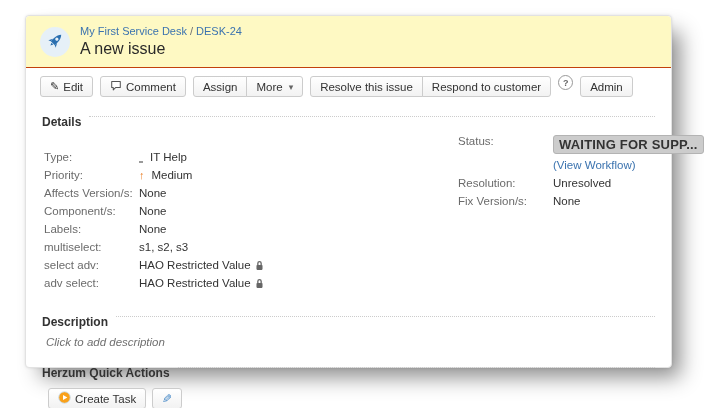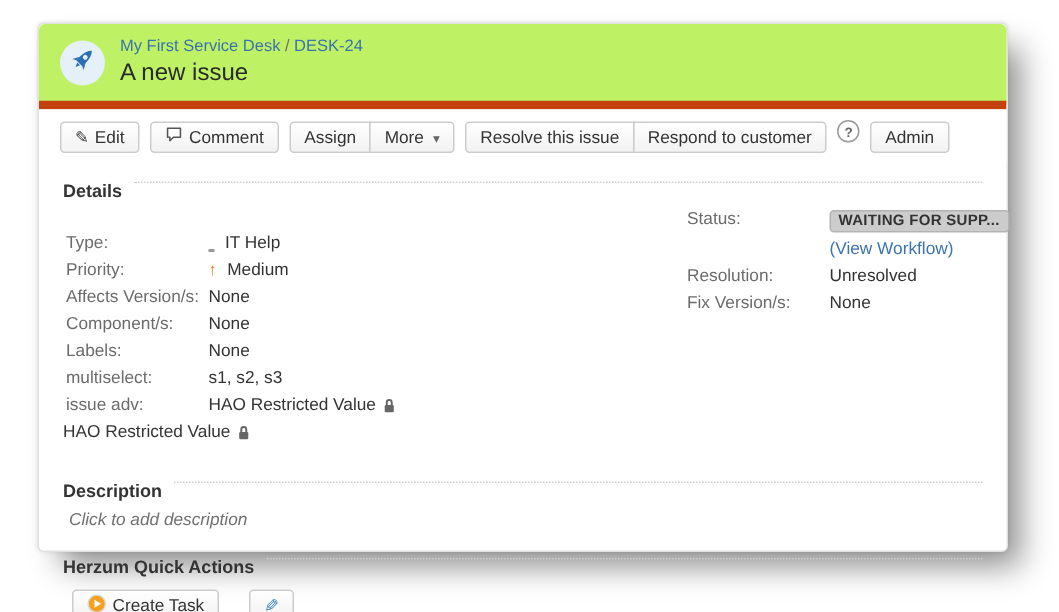--- a/index.html
+++ b/index.html
@@ -18,23 +18,23 @@
     width: 647px;
     height: 353px;
     background: #fff;
     border: 1px solid #e2e2e2;
     border-radius: 4px;
     box-shadow: 0 0 3px rgba(0,0,0,0.10), 12px 13px 20px -4px rgba(0,0,0,0.45);
     box-sizing: border-box;
   }
   
   .issue-header {
-    background: #bef264;
+    background: #fef9c3;
     border-radius: 4px 4px 0 0;
-    border-bottom: 6px solid #c2410c;
+    border-bottom: 1px solid #c2410c;
     padding: 9px 14px 8px 14px;
     display: flex;
     align-items: center;
     gap: 10px;
     height: 34px;
   }
   .avatar {
     width: 30px; height: 30px;
     border-radius: 50%;
     background: #e6f0f8;
@@ -108,36 +108,36 @@
   }
   .field-value { font-size: 11.5px; color: #333; display: inline-flex; align-items: flex-end; gap: 4px; }
   .type-dash { width: 4px; height: 2px; background: #9a9a9a; display: inline-block; margin-right: 3px; }
   .priority-arrow { color: #ea7d24; font-weight: bold; font-size: 11px; margin-right: 3px; }
   .status-lozenge {
     display: inline-block;
     background: #cccccc;
     border: 1px solid #b3b3b3;
     border-radius: 3px;
     color: #333;
-    font-size: 10px;
+    font-size: 13px;
     font-weight: bold;
     letter-spacing: 0.2px;
     padding: 1px 5px 1px 5px;
     text-transform: uppercase;
     white-space: nowrap;
   }
   .workflow-link { font-size: 11.5px; color: #3b73af; text-decoration: none; cursor: pointer; }
   .desc-placeholder {
     font-size: 11.5px;
     font-style: italic;
     color: #707070;
     margin: 7px 0 0 4px;
     cursor: pointer;
   }
-  .qa-buttons { display: flex; gap: 20px; margin: 8px 0 0 6px; }
+  .qa-buttons { display: flex; gap: 6px; margin: 8px 0 0 6px; }
   .lock-icon svg { display: block; }
   .quick-edit-glyph { color: #3b82c4; font-size: 12px; transform: scaleX(-1); display: inline-block; }
   .spacer-desc { height: 12px; }
   .spacer-qa { height: 10px; }
 </style>
 </head>
 <body>
 
 <div class="page-card">
 
@@ -240,33 +240,34 @@
           <span class="field-label">Labels:</span>
           <span class="field-value">None</span>
         </div>
 
         <div class="field-row">
           <span class="field-label">multiselect:</span>
           <span class="field-value">s1, s2, s3</span>
         </div>
 
         <div class="field-row">
-          <span class="field-label">issue adv:</span>
+          <span class="field-label">select adv:</span>
           <span class="field-value">
             <span>HAO Restricted Value</span>
             <span class="lock-icon">
               <svg width="9" height="11" viewBox="0 0 16 20">
                 <path d="M5 9 V6 a3 3 0 0 1 6 0 V9" fill="none" stroke="#666" stroke-width="2.4"></path>
                 <rect x="2.5" y="9" width="11" height="9" rx="1.5" fill="#666"></rect>
               </svg>
             </span>
           </span>
         </div>
 
         <div class="field-row">
+          <span class="field-label">adv select:</span>
           <span class="field-value">
             <span>HAO Restricted Value</span>
             <span class="lock-icon">
               <svg width="9" height="11" viewBox="0 0 16 20">
                 <path d="M5 9 V6 a3 3 0 0 1 6 0 V9" fill="none" stroke="#666" stroke-width="2.4"></path>
                 <rect x="2.5" y="9" width="11" height="9" rx="1.5" fill="#666"></rect>
               </svg>
             </span>
           </span>
         </div>

